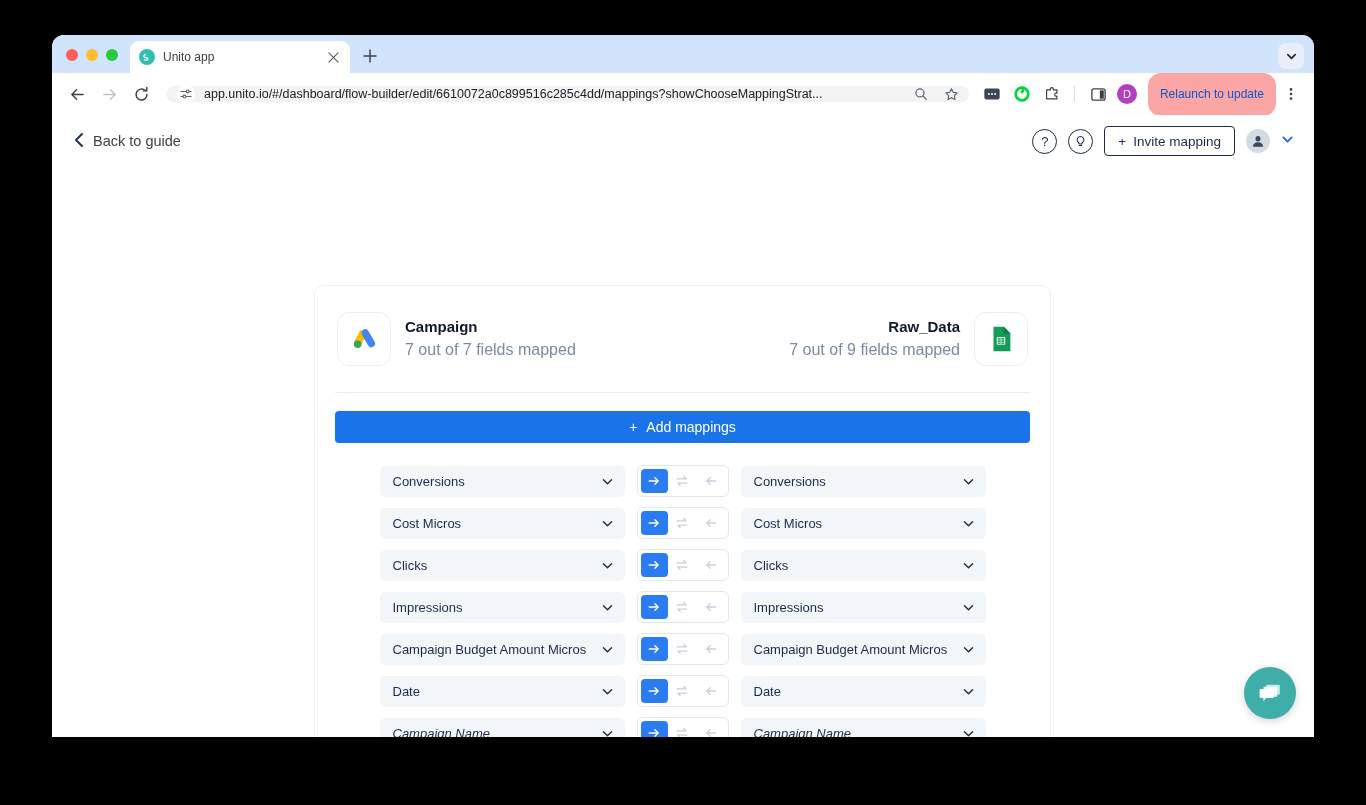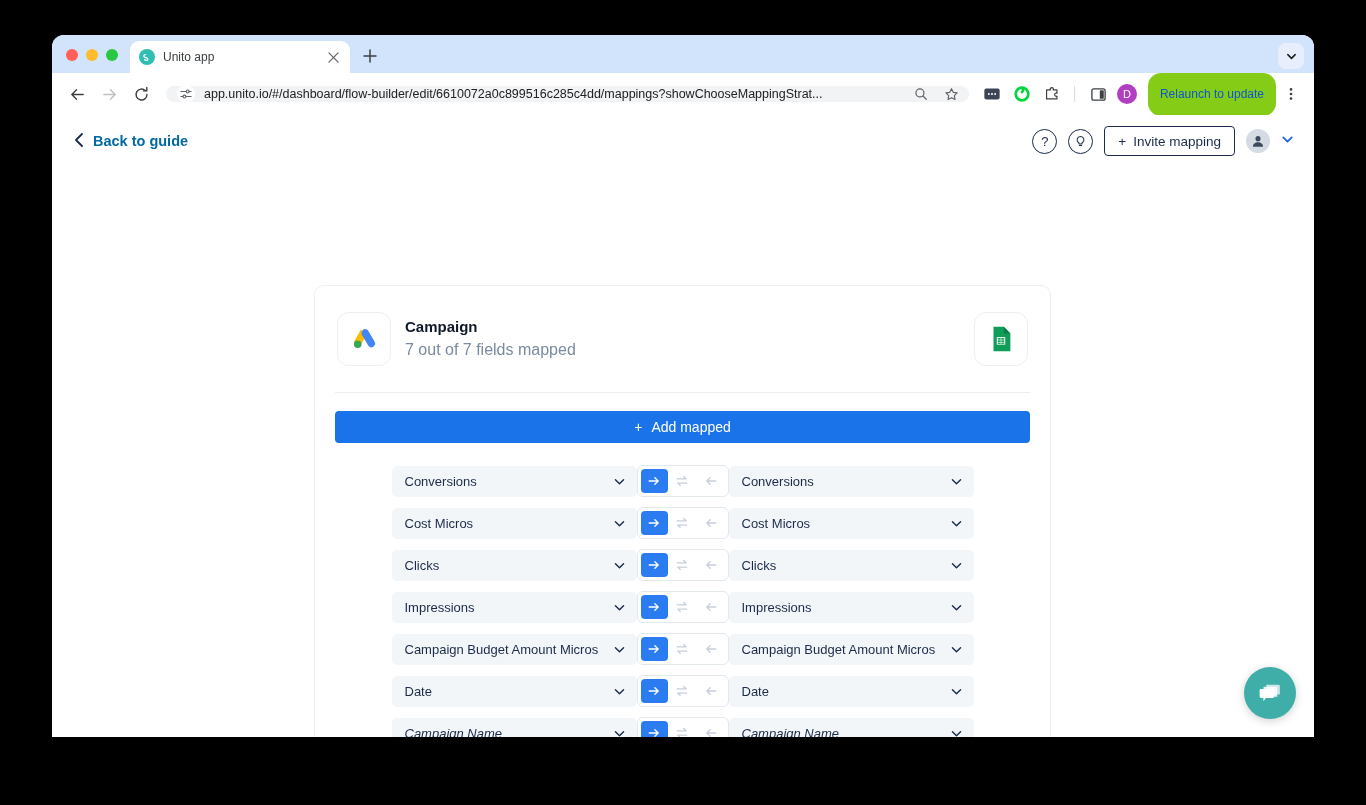--- a/index.html
+++ b/index.html
@@ -164,21 +164,21 @@
     border-radius: 50%;
     background: #b23ec1;
     color: #fff;
     font-size: 11px;
     display: flex; align-items: center; justify-content: center;
     flex: 0 0 auto;
     margin: 0 3px;
   }
   .relaunch-btn {
     height: 43px;
-    background: #84cc16;
+    background: #fca5a5;
     color: #0b57d0;
     border-radius: 13px;
     font-size: 12px;
     display: flex; align-items: center;
     padding: 0 12px;
     white-space: nowrap;
     flex: 0 0 auto;
     margin-left: 6px;
   }
   .kebab {
@@ -201,23 +201,23 @@
     display: flex;
     align-items: center;
     justify-content: space-between;
     padding: 0 20px 0 22px;
     background: #ffffff;
   }
   .back-link {
     display: flex;
     align-items: center;
     gap: 9px;
-    color: #0369a1;
+    color: #404040;
     font-size: 14.5px;
-    font-weight: 700;
+    font-weight: 400;
   }
   .header-right {
     display: flex;
     align-items: center;
     gap: 11px;
   }
   .circ-btn {
     width: 25px; height: 25px;
     border-radius: 50%;
     border: 1.4px solid #1b2b49;
@@ -305,20 +305,21 @@
     align-items: center;
     justify-content: center;
     gap: 9px;
   }
 
   .rows { margin-top: 22px; }
   .map-row {
     display: flex;
     align-items: center;
     justify-content: center;
+    gap: 12px;
     margin-bottom: 10px;
   }
   .map-row:last-child { margin-bottom: 0; font-style: italic; }
 
   .field-select {
     width: 245px;
     height: 31px;
     background: #f3f6f9;
     border-radius: 5px;
     display: flex;
@@ -546,41 +547,45 @@
               <circle cx="9.3" cy="21.6" r="4" fill="#34a853"></circle>
             </svg>
           </div>
           <div>
             <div class="conn-name">Campaign</div>
             <div class="conn-sub">7 out of 7 fields mapped</div>
           </div>
         </div>
 
         <div class="conn right">
+          <div>
+            <div class="conn-name">Raw_Data</div>
+            <div class="conn-sub">7 out of 9 fields mapped</div>
+          </div>
           <div class="conn-logo">
             <svg width="30" height="30" viewBox="0 0 32 32">
               <path d="M8 3h11l7 7v19H8z" fill="#0f9d58"></path>
               <path d="M19 3l7 7h-7z" fill="#0b7c45"></path>
               <rect x="11.5" y="14" width="9" height="8" fill="#fff"></rect>
               <rect x="12.5" y="15" width="3.2" height="1.7" fill="#0f9d58"></rect>
               <rect x="16.3" y="15" width="3.2" height="1.7" fill="#0f9d58"></rect>
               <rect x="12.5" y="17.4" width="3.2" height="1.7" fill="#0f9d58"></rect>
               <rect x="16.3" y="17.4" width="3.2" height="1.7" fill="#0f9d58"></rect>
               <rect x="12.5" y="19.8" width="3.2" height="1.4" fill="#0f9d58"></rect>
               <rect x="16.3" y="19.8" width="3.2" height="1.4" fill="#0f9d58"></rect>
             </svg>
           </div>
         </div>
       </div>
 
       <div class="divider"></div>
 
       <div class="add-mapping">
         <span>+</span>
-        <span>Add mapped</span>
+        <span>Add mappings</span>
       </div>
 
       <div class="rows">
           <div class="map-row">
             <div class="field-select">
               <span class="field-label">Conversions</span>
               <span class="chev">
                 <svg width="13" height="13" viewBox="0 0 14 14">
                   <path d="M2.6 5L7 9.4 11.4 5" stroke="currentColor" stroke-width="1.5" fill="none" stroke-linecap="round" stroke-linejoin="round"></path>
                 </svg>

